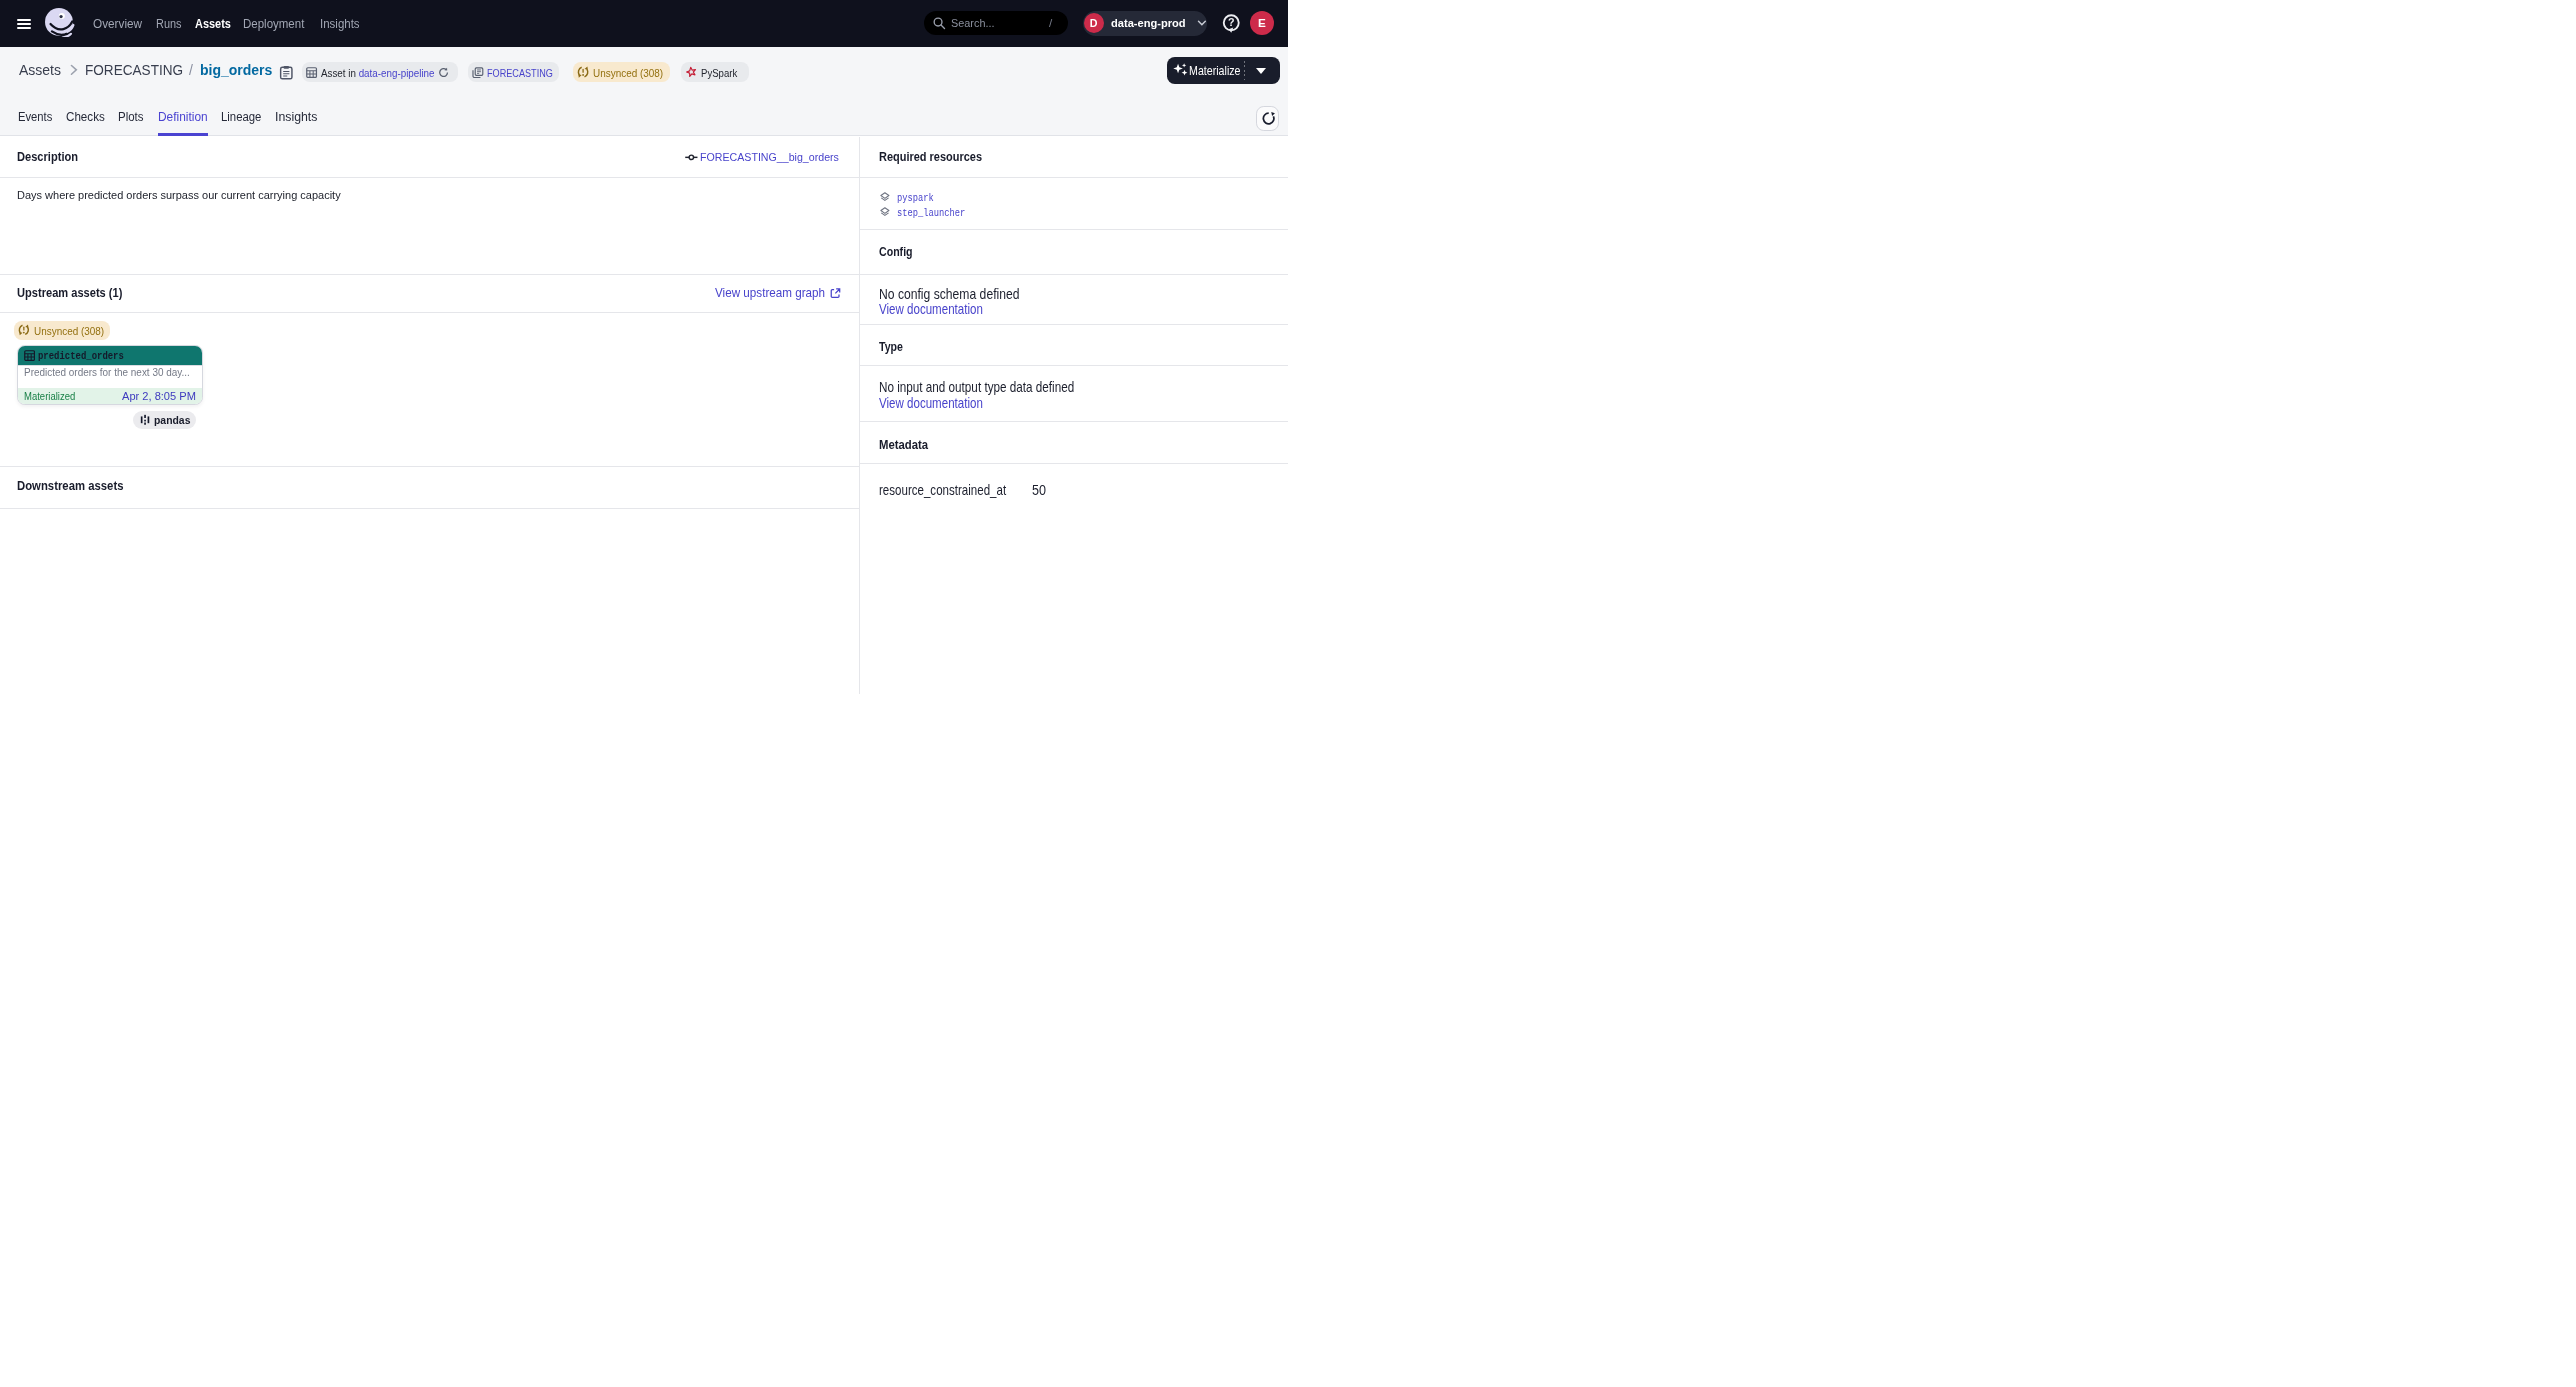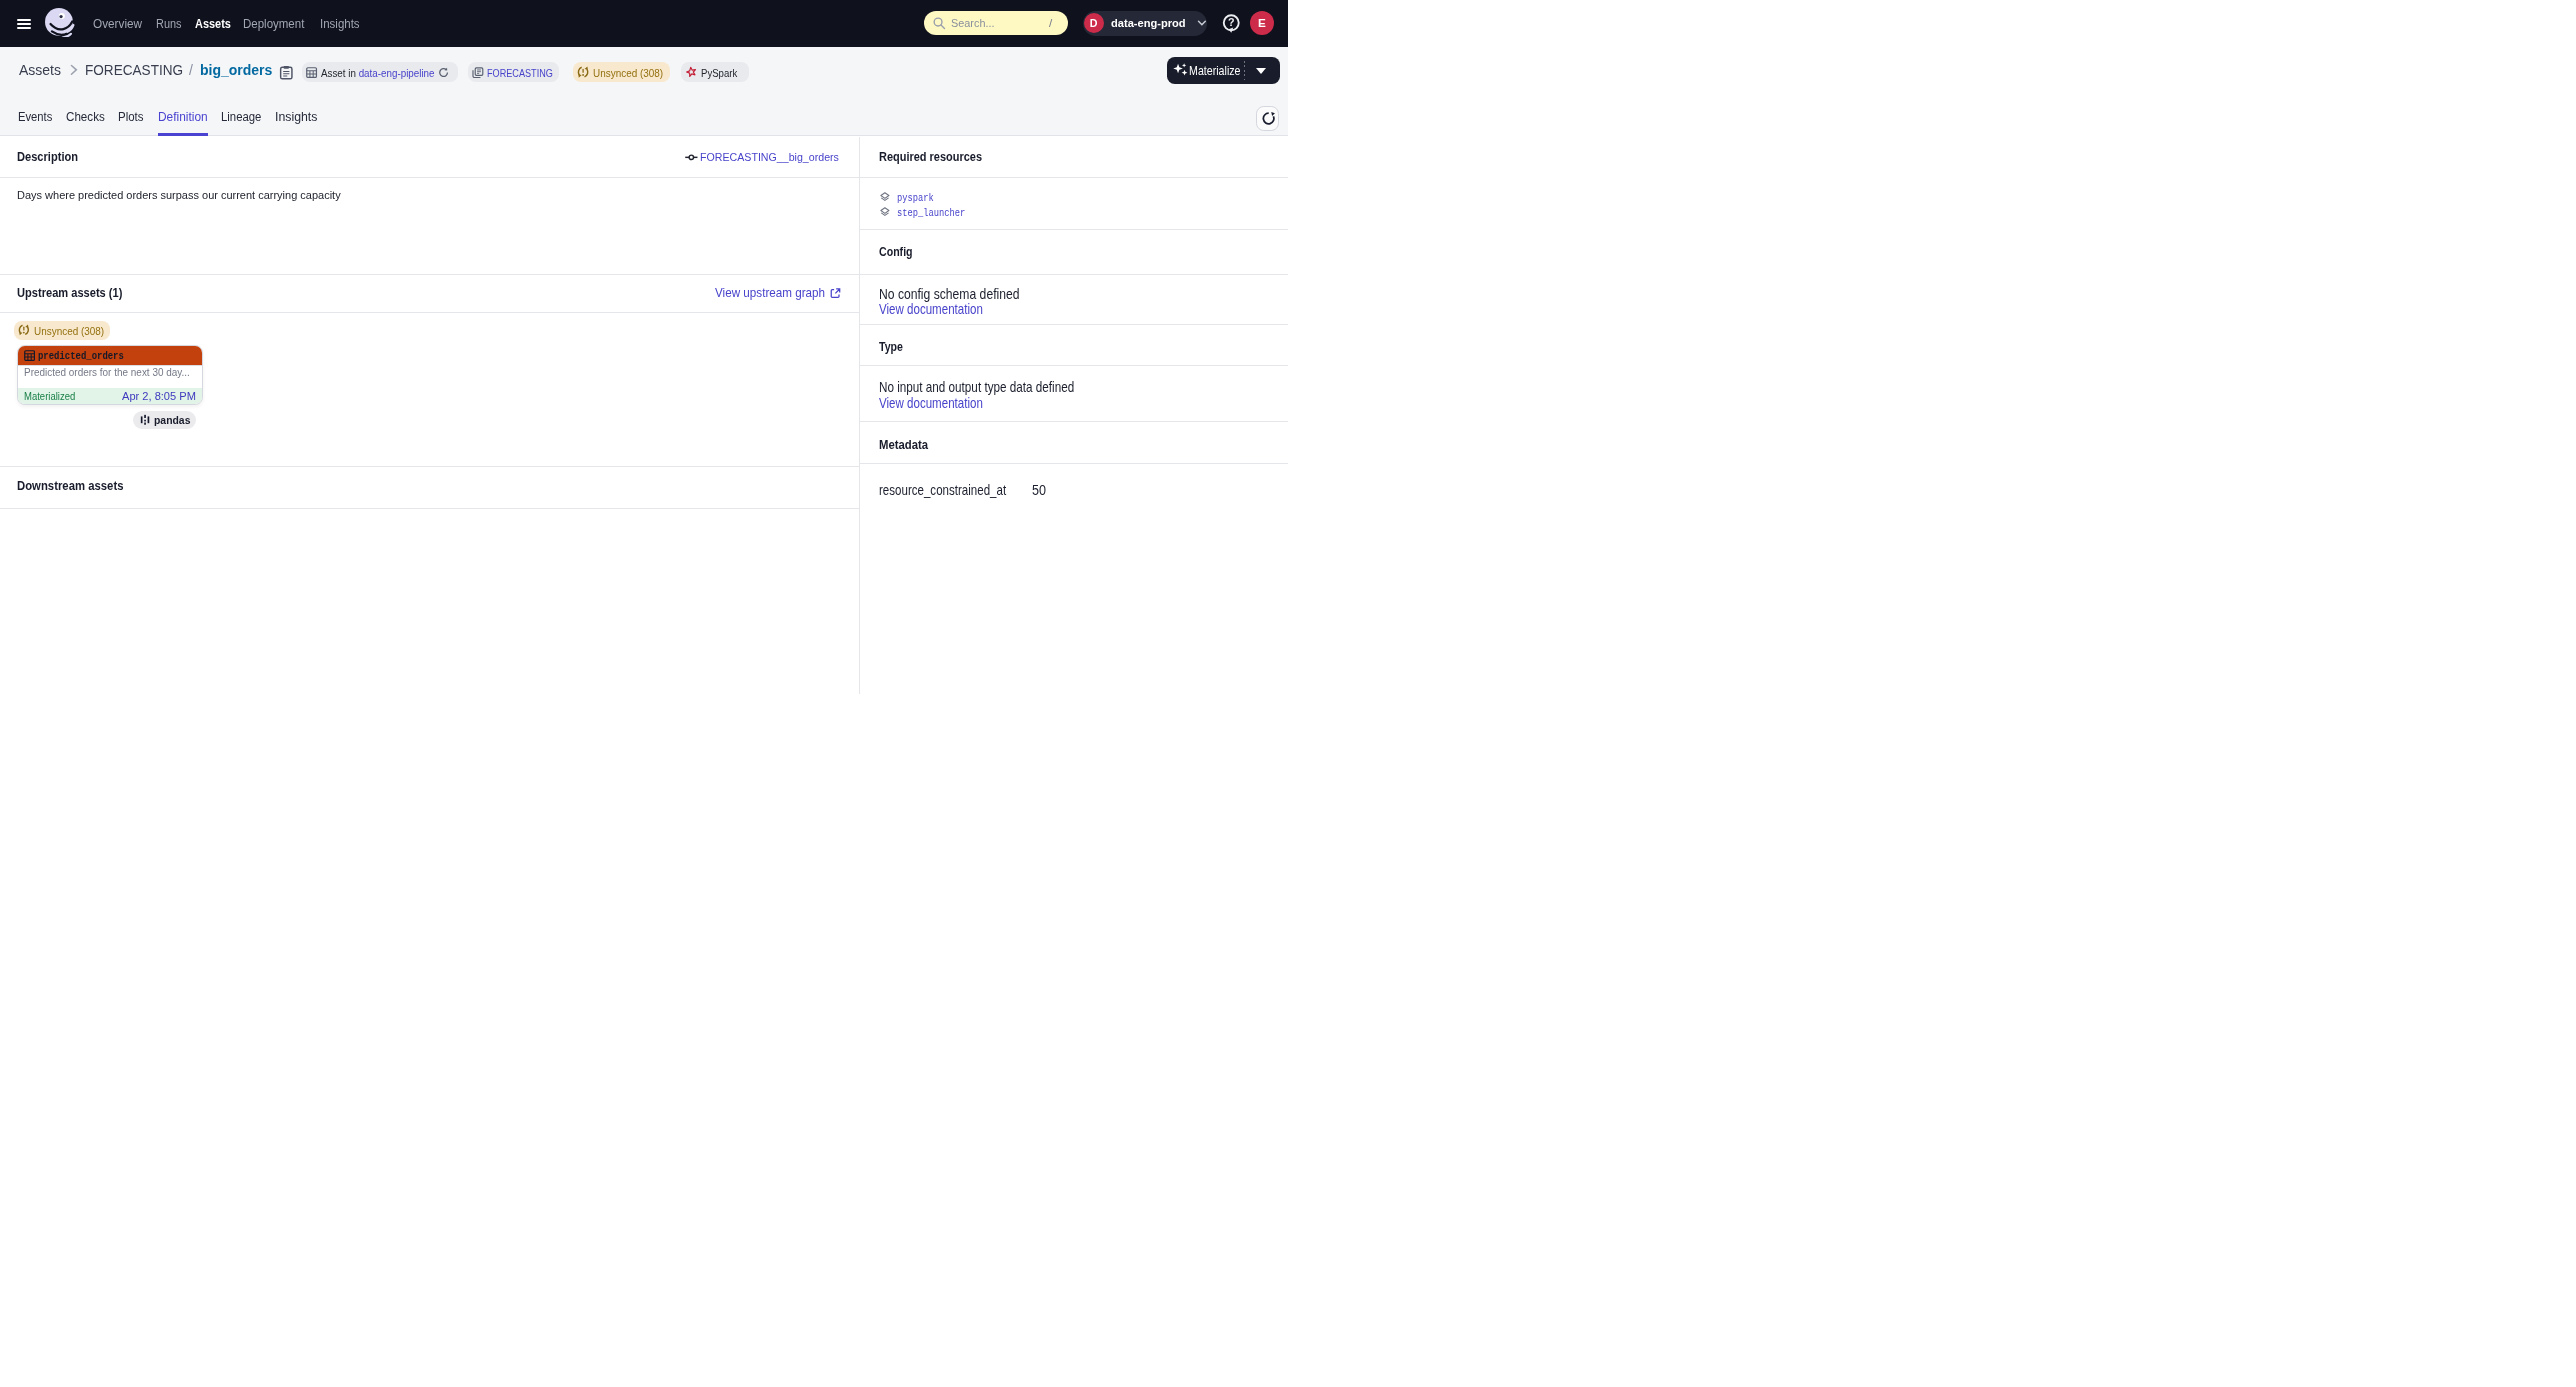--- a/index.html
+++ b/index.html
@@ -7,21 +7,21 @@
 body { font-family:"Liberation Sans", sans-serif; background:#fff; position:relative; }
 .abs { position:absolute; }
 svg { flex:none; }
 .sx { transform-origin:0 50%; white-space:pre; }
 
 
 #nav { position:absolute; left:0; top:0; width:1288px; height:47px; background:#0F111D; }
 .navlink { position:absolute; top:0; height:47px; line-height:47px; font-size:13.7px; color:#A2A7B4; }
 #burger { position:absolute; left:17.4px; top:18.5px; width:14px; }
 #burger div { height:2px; background:#fff; margin-bottom:2px; border-radius:1px; }
-#search { position:absolute; left:924px; top:11.2px; width:144px; height:24px; background:#fef9c3; border-radius:12.2px; color:#8A8F9D; font-size:11.7px; }
+#search { position:absolute; left:924px; top:11.2px; width:144px; height:24px; background:#000000; border-radius:12.2px; color:#8A8F9D; font-size:11.7px; }
 #wspill { position:absolute; left:1083px; top:10.5px; width:124px; height:25px; background:#252937; border-radius:12.7px; }
 #wspill .d { position:absolute; left:0.7px; top:2.3px; width:20px; height:20px; border-radius:50%; background:#CD2B4A; color:#fff; font-size:10.7px; font-weight:bold; text-align:center; line-height:20px; }
 #avatarE { position:absolute; left:1250px; top:11px; width:24px; height:24px; border-radius:50%; background:#CD2B4A; color:#fff; font-size:11.7px; font-weight:bold; text-align:center; line-height:24px; }
 
 
 #strip { position:absolute; left:0; top:47px; width:1288px; height:89px; background:#F5F6F8; border-bottom:1px solid #E1E3E8; }
 .crumb { position:absolute; top:16px; height:15.6px; line-height:15.6px; font-size:14px; color:#3F4554; white-space:pre; }
 .tag { position:absolute; top:15.4px; height:20px; border-radius:7.8px; background:#E8EAED; font-size:11.7px; color:#23262F; display:flex; align-items:center; padding:0 6.8px 0 4.4px; white-space:nowrap; }
 .tag .lk { color:#4843CB; }
 .tag.amber { background:#F8E9CE; color:#93700F; }
@@ -35,21 +35,21 @@
 #content { position:absolute; left:0; top:137px; width:1288px; height:557px; background:#fff; }
 #vdiv { position:absolute; left:859px; top:0; bottom:0; border-left:1px solid #E5E6EA; }
 .hline { position:absolute; height:0; border-top:1px solid #E5E6EA; }
 .sh { position:absolute; height:14.6px; line-height:14.6px; font-size:12.2px; font-weight:bold; color:#191C2B; white-space:pre; }
 .bt { position:absolute; height:14.6px; line-height:14.6px; font-size:11.7px; color:#22252F; white-space:pre; }
 .rbt { position:absolute; height:17.6px; line-height:17.6px; font-size:15px; color:#1C1F2D; white-space:pre; }
 .link { color:#4843CB; }
 .mono { font-family:"Liberation Mono", monospace; font-size:11.7px; }
 
 #card { position:absolute; left:16.5px; top:208px; width:186px; height:60px; background:#fff; border:1px solid #D6D8DF; border-radius:7.8px; box-shadow:0 2px 3.9px rgba(20,22,40,0.06); overflow:hidden; }
-#card .hd { height:20px; background:#c2410c; border-bottom:1px solid #DADCE2; display:flex; align-items:center; padding:0 6.3px; }
+#card .hd { height:20px; background:#0f766e; border-bottom:1px solid #DADCE2; display:flex; align-items:center; padding:0 6.3px; }
 #card .mid { height:22px; display:flex; align-items:flex-start; padding:0 6.8px; color:#757A87; font-size:11.2px; }
 #card .ft { height:17.3px; background:#E2F3E8; position:relative; font-size:11.2px; }
 .minitag { position:absolute; height:18px; border-radius:9px; background:#EBEBEE; display:flex; align-items:center; padding:0 7.8px 0 6.8px; font-size:11.2px; font-weight:bold; color:#1A1D2C; }
 </style>
 </head>
 <body>
 
 <div id="nav">
   <div id="burger">
       <div></div>

